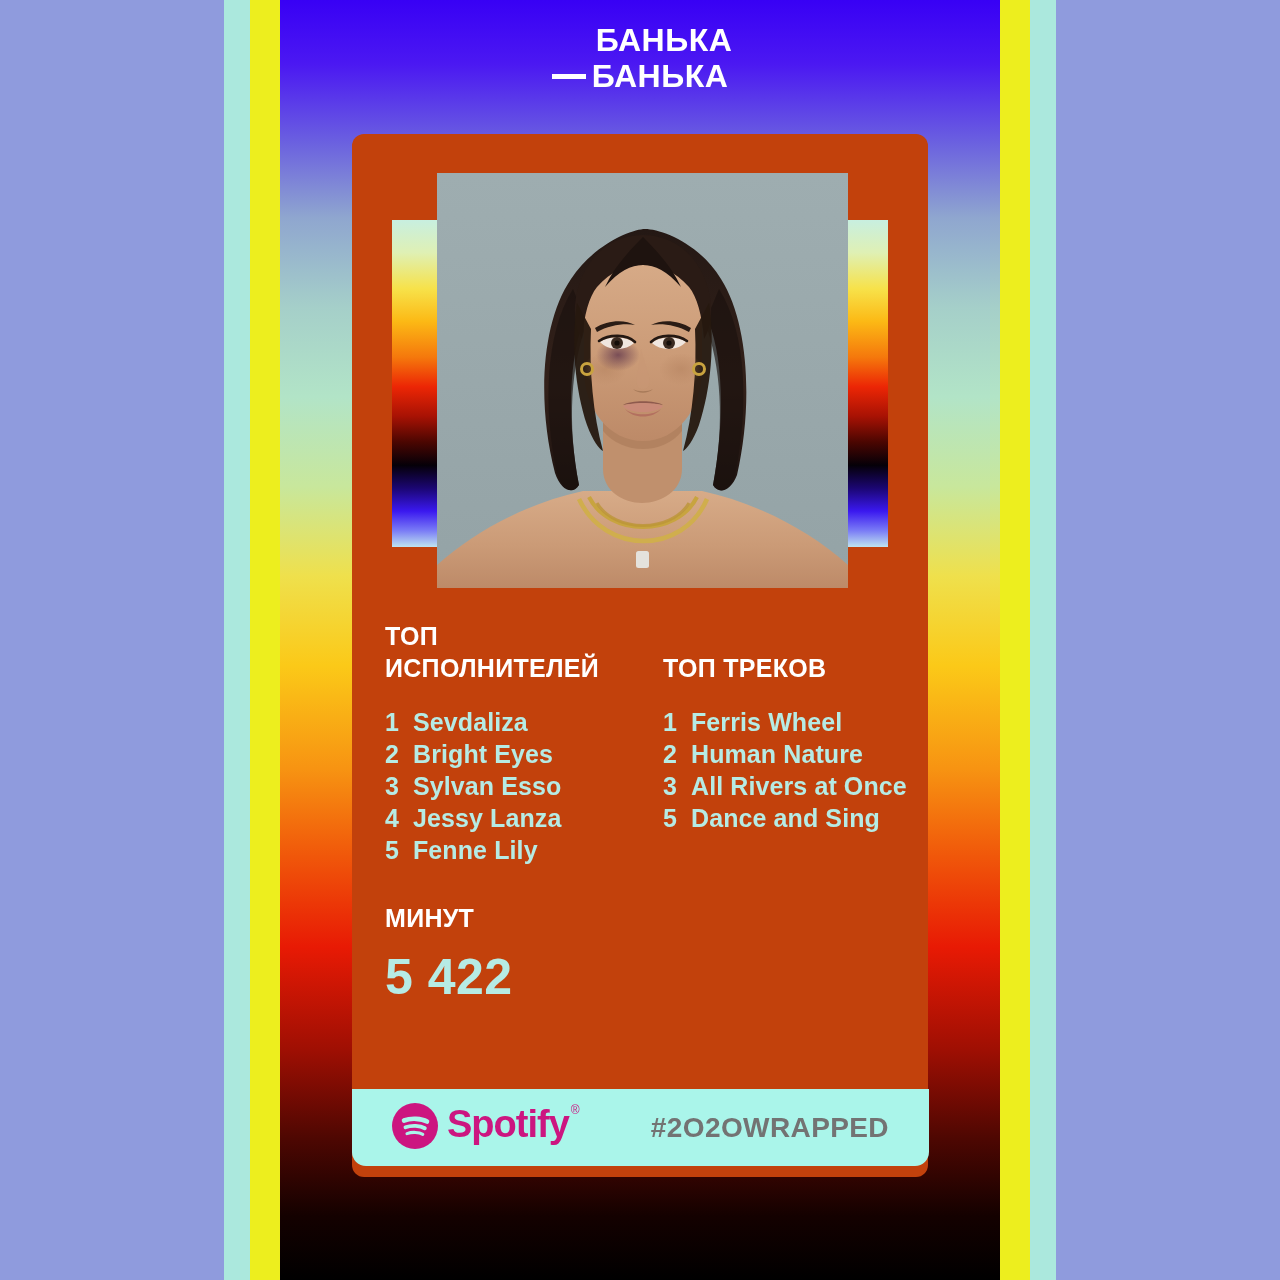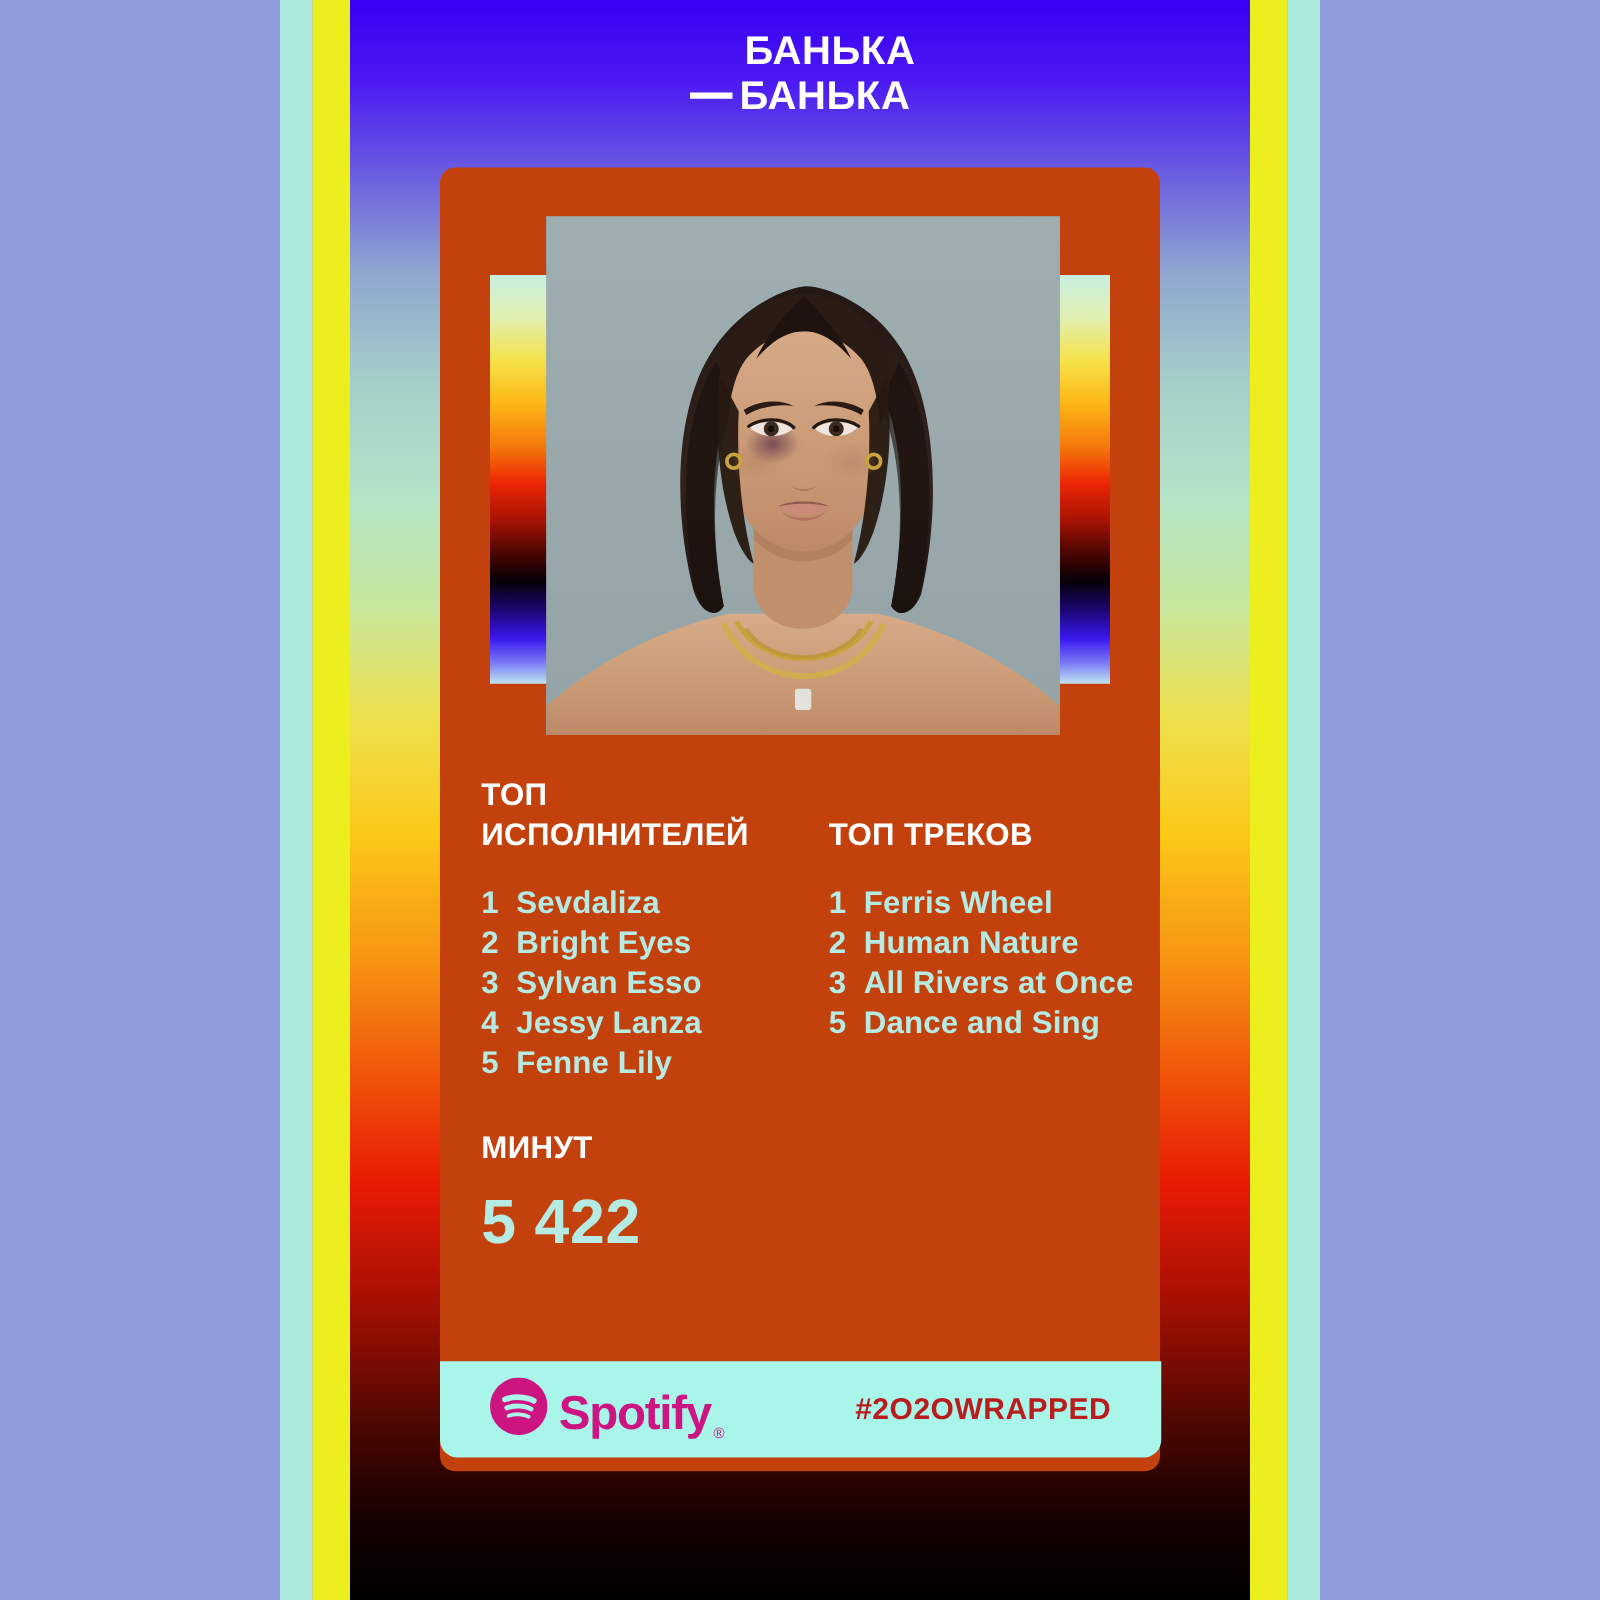--- a/index.html
+++ b/index.html
@@ -178,39 +178,39 @@
     width: 577px;
     height: 77px;
     background: #aaf5ea;
     border-radius: 0 0 14px 14px;
     display: flex;
     align-items: center;
     box-sizing: border-box;
   }
   .spotify-lockup {
     display: flex;
-    align-items: flex-end;
+    align-items: flex-start;
     margin-left: 40px;
   }
   .spotify-word {
     color: #cc1580;
     font-size: 38px;
     font-weight: bold;
     letter-spacing: -1px;
     margin-left: 9px;
   }
   .spotify-tm {
     color: #cc1580;
     font-size: 12px;
     vertical-align: super;
     margin-left: 2px;
   }
   .hashtag {
-    color: #b91c1c;
-    font-size: 24px;
+    color: #737373;
+    font-size: 28px;
     font-weight: bold;
     letter-spacing: 0.4px;
     margin-left: auto;
     margin-right: 40px;
   }
 
   
   #title {
     position: absolute;
     left: 0;

